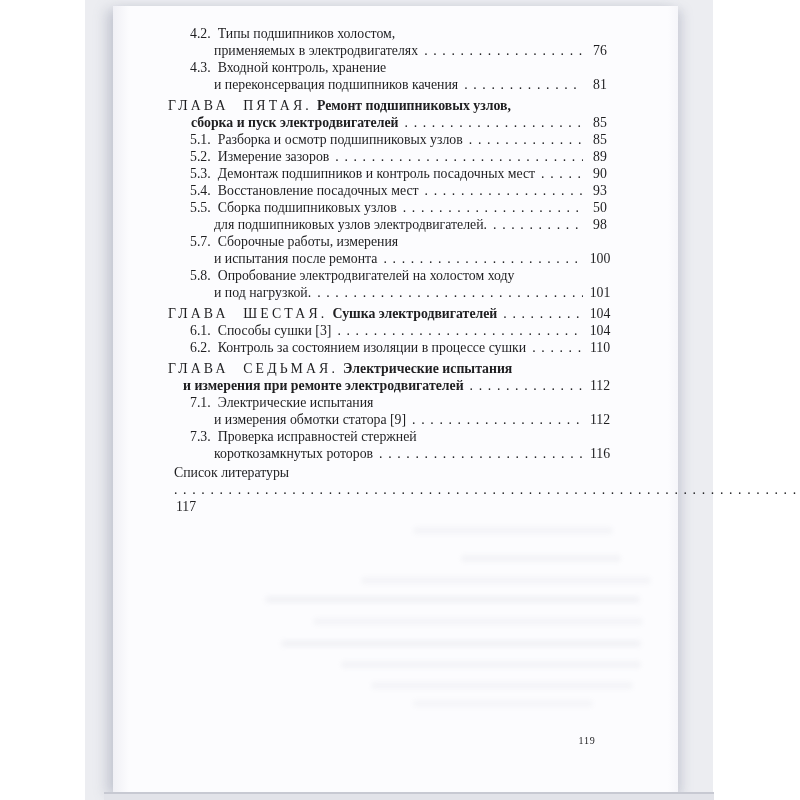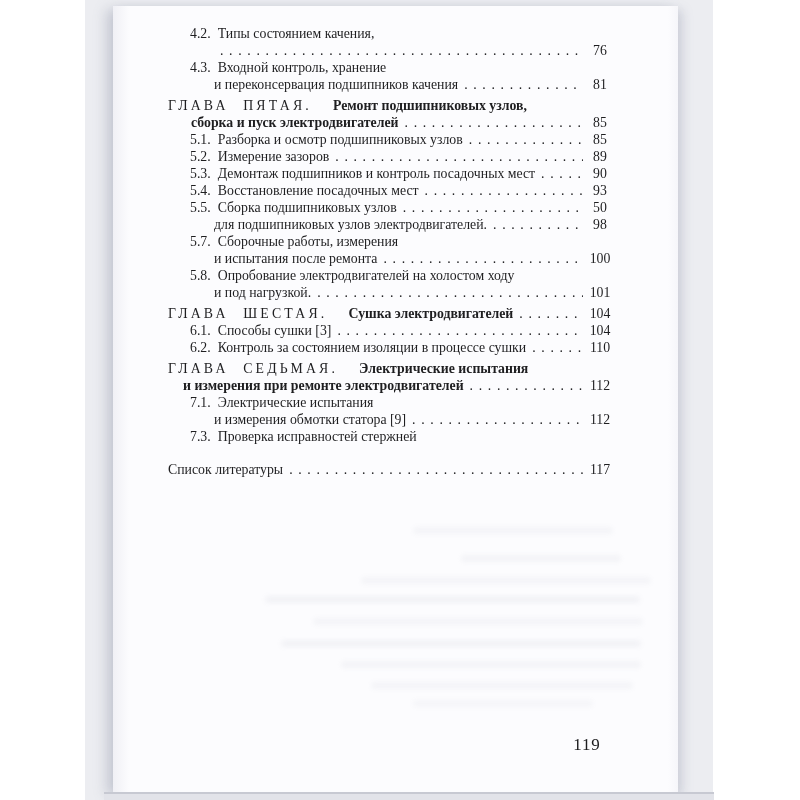--- a/index.html
+++ b/index.html
@@ -33,38 +33,38 @@
     position: absolute; left: 55px; top: 19px; right: 66px;
     color: #1e1e20;
     font-size: 13.8px;
     line-height: 17px;
   }
   .line { display: flex; align-items: baseline; min-height: 17px; }
   .line.sub     { padding-left: 22px; }
   .line.subcont { padding-left: 46px; }
   .line.chcont  { padding-left: 15px; }
   .line.chfirst { margin-top: 4px; }
-  .line.lit     { margin-top: 16px; }
+  .line.lit     { margin-top: 2px; flex-direction: column; }
 
   .num { margin-right: 7px; white-space: nowrap; }
   .txt { white-space: nowrap; }
   .chlabel { letter-spacing: 3.2px; word-spacing: 8px; white-space: nowrap; text-align: center; }
-  .chtitle { font-weight: bold; margin-left: 21px; white-space: nowrap; }
+  .chtitle { font-weight: bold; margin-left: 5px; white-space: nowrap; }
   .leader {
     flex: 1 1 auto; overflow: hidden; white-space: nowrap;
     margin: 0 5px 0 6px; word-spacing: 2.2px; color: #232325;
   }
   .leader::before {
     content: ". . . . . . . . . . . . . . . . . . . . . . . . . . . . . . . . . . . . . . . . . . . . . . . . . . . . . . . . . . . . . . . . . . . . . .";
   }
   .pg { min-width: 24px; text-align: center; white-space: nowrap; }
 
   .folio {
     position: absolute; left: 444px; top: 729px; width: 60px;
-    text-align: center; font-size: 17px; letter-spacing: 0.8px; color: #1c1c1e;
+    text-align: center; font-size: 10px; letter-spacing: 0.8px; color: #1c1c1e;
   }
 
   .ghost { position: absolute; left: 0; top: 0; width: 565px; height: 786px; pointer-events: none; }
   .ghost div {
     position: absolute; height: 7px; border-radius: 4px;
     background: #8e92a8; filter: blur(2.4px);
   }
   .g1 { left: 300px; top: 521px; width: 200px; opacity: 0.07; }
   .g2 { left: 348px; top: 549px; width: 160px; opacity: 0.08; }
   .g3 { left: 248px; top: 571px; width: 290px; opacity: 0.07; }
@@ -79,23 +79,24 @@
 <body>
 
 <div class="scene">
   <div class="photo-bg"></div>
 
   <div class="book-page">
     <div class="toc">
 
       <div class="line sub">
         <span class="num">4.2.</span>
-        <span class="txt">Типы состоянием качения,</span>
-      </div>
-      <div class="line subcont">
+        <span class="txt">Типы подшипников холостом,</span>
+      </div>
+      <div class="line subcont">
+        <span class="txt">применяемых в электродвигателях</span>
         <span class="leader"></span>
         <span class="pg">76</span>
       </div>
 
       <div class="line sub">
         <span class="num">4.3.</span>
         <span class="txt">Входной контроль, хранение</span>
       </div>
       <div class="line subcont">
         <span class="txt">и переконсервация подшипников качения</span>
@@ -207,20 +208,25 @@
       <div class="line subcont">
         <span class="txt">и измерения обмотки статора [9]</span>
         <span class="leader"></span>
         <span class="pg">112</span>
       </div>
 
 
       <div class="line sub">
         <span class="num">7.3.</span>
         <span class="txt">Проверка исправностей стержней</span>
+      </div>
+      <div class="line subcont">
+        <span class="txt">короткозамкнутых роторов</span>
+        <span class="leader"></span>
+        <span class="pg">116</span>
       </div>
 
       <div class="line lit">
         <span class="txt">Список литературы</span>
         <span class="leader"></span>
         <span class="pg">117</span>
       </div>
 
     </div>
 

